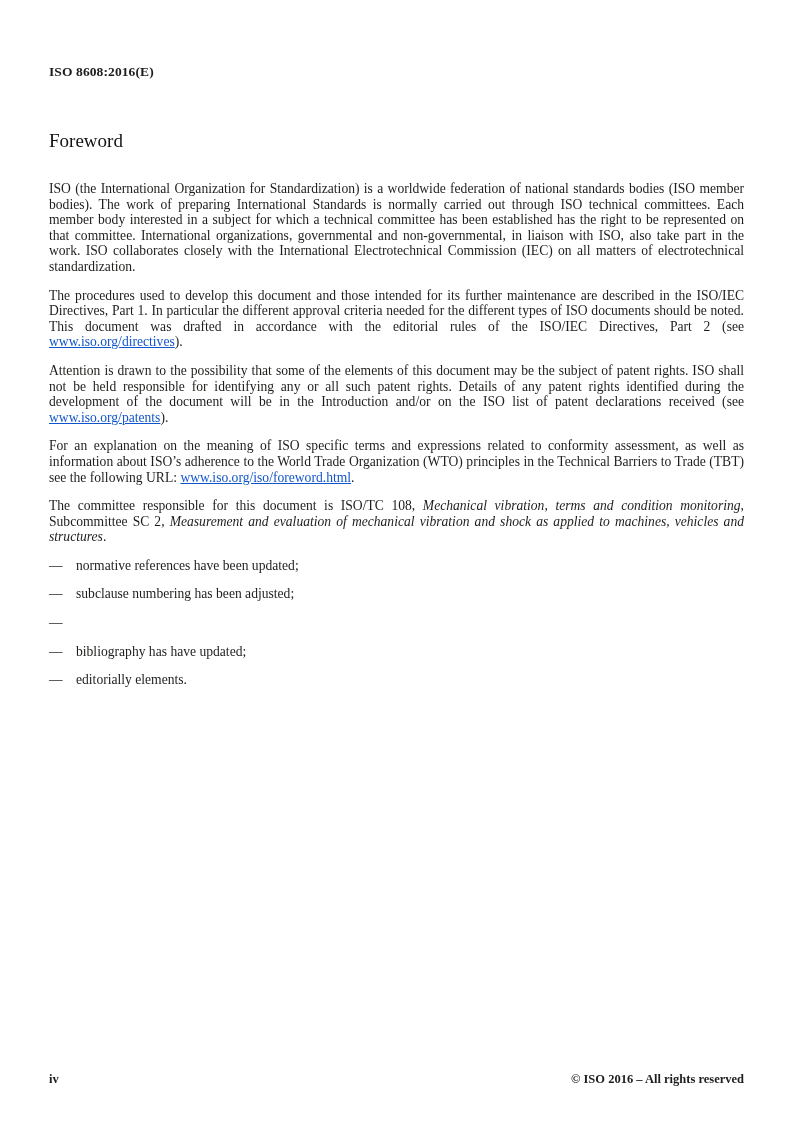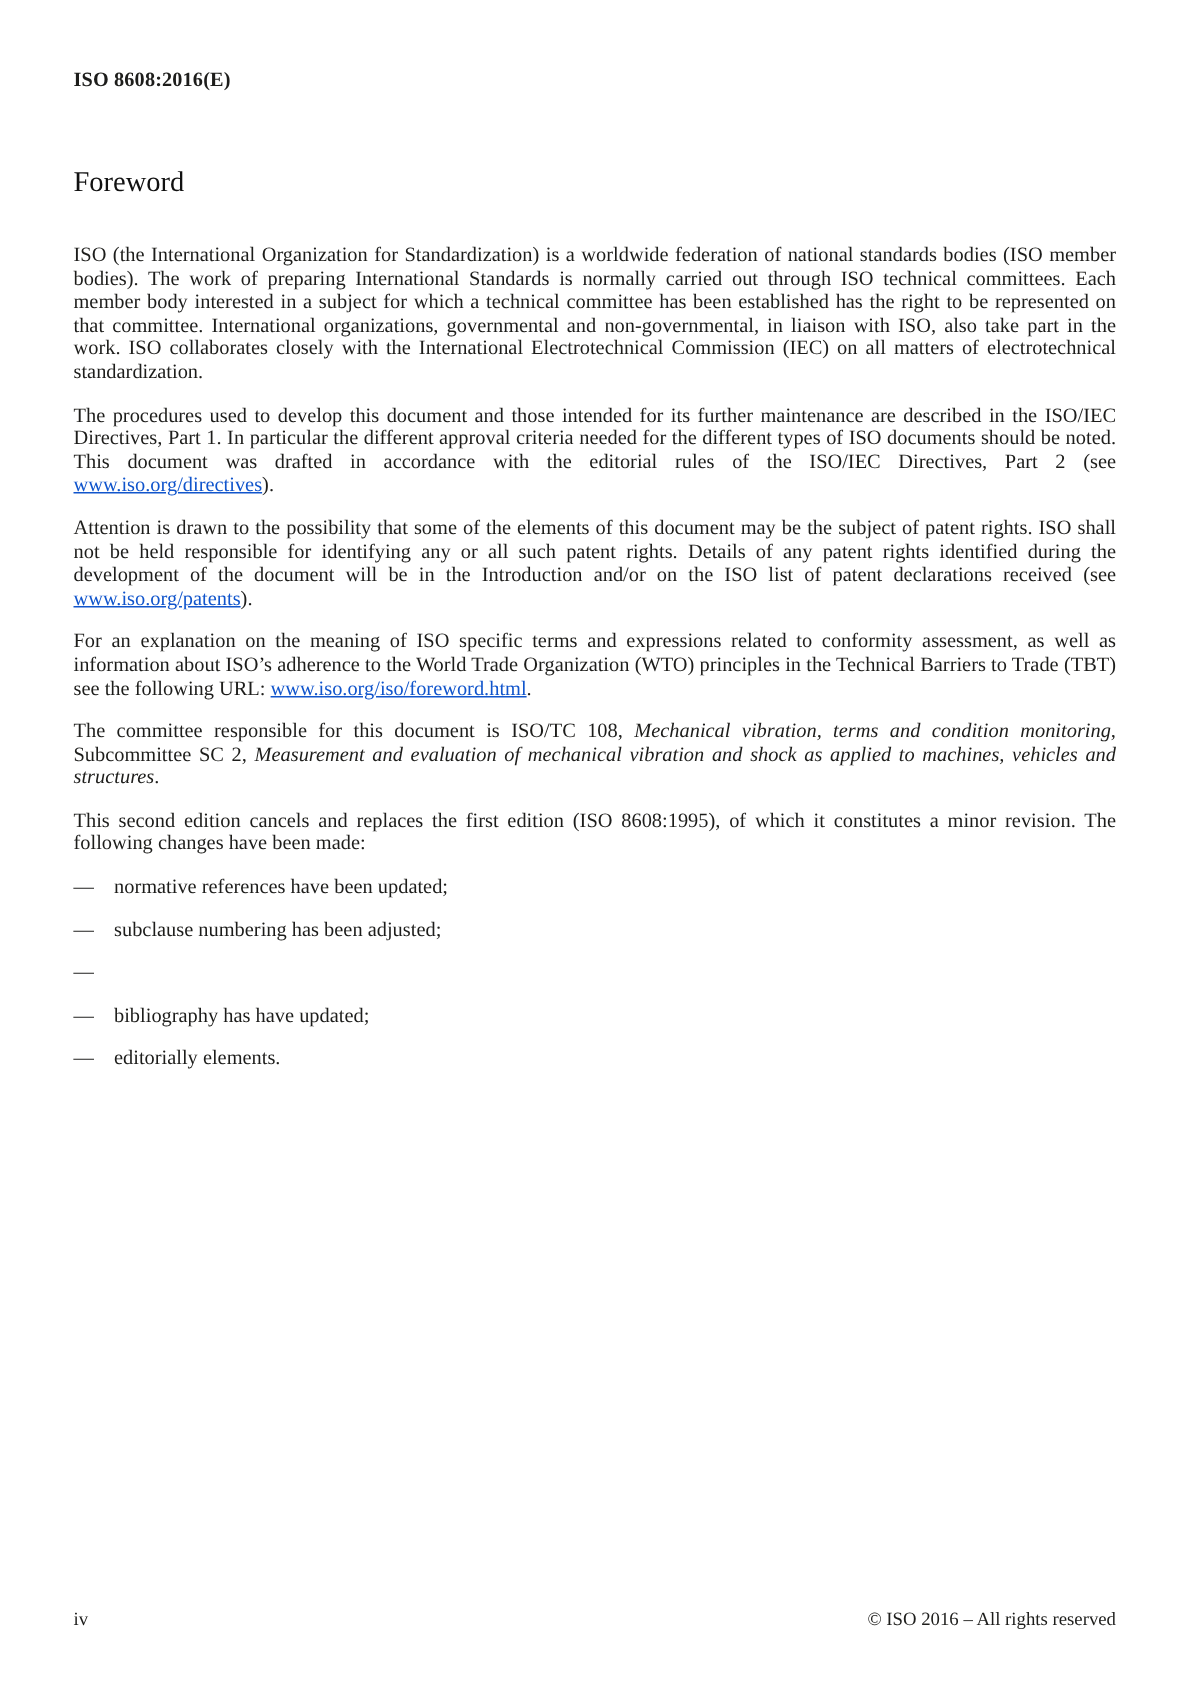--- a/index.html
+++ b/index.html
@@ -8,21 +8,21 @@
     width: 793px;
     height: 1122px;
     position: relative;
     font-family: "Liberation Serif", "DejaVu Serif", serif;
     color: #1d1d1b;
     overflow: hidden;
   }
   .page {
     position: absolute;
     inset: 0;
-    padding: 45px 49px 0 49px;
+    padding: 64px 49px 0 49px;
   }
   .doc-header {
     font-weight: bold;
     font-size: 13.5px;
     letter-spacing: 0.1px;
   }
   .doc-title {
     margin-top: 50px;
     font-size: 19px;
     font-weight: normal;
@@ -56,37 +56,37 @@
   }
   .footer {
     position: absolute;
     left: 49px;
     right: 49px;
     bottom: 35px;
     display: flex;
     justify-content: space-between;
     align-items: baseline;
     font-size: 12.5px;
+    font-weight: bold;
   }
 </style>
 </head>
 <body>
 
 <div class="page">
   <div class="doc-header">ISO 8608:2016(E)</div>
 
   <h1 class="doc-title">Foreword</h1>
 
   <div class="content">
       <p><span>ISO (the International Organization for Standardization) is a worldwide federation of national standards bodies (ISO member bodies). The work of preparing International Standards is normally carried out through ISO technical committees. Each member body interested in a subject for which a technical committee has been established has the right to be represented on that committee. International organizations, governmental and non-governmental, in liaison with ISO, also take part in the work. ISO collaborates closely with the International Electrotechnical Commission (IEC) on all matters of electrotechnical standardization.</span></p>
       <p><span>The procedures used to develop this document and those intended for its further maintenance are described in the ISO/IEC Directives, Part 1. In particular the different approval criteria needed for the different types of ISO documents should be noted. This document was drafted in accordance with the editorial rules of the ISO/IEC Directives, Part 2 (see </span><a class="link" href="#">www.iso.org/directives</a><span>).</span></p>
       <p><span>Attention is drawn to the possibility that some of the elements of this document may be the subject of patent rights. ISO shall not be held responsible for identifying any or all such patent rights. Details of any patent rights identified during the development of the document will be in the Introduction and/or on the ISO list of patent declarations received (see </span><a class="link" href="#">www.iso.org/patents</a><span>).</span></p>
       <p><span>For an explanation on the meaning of ISO specific terms and expressions related to conformity assessment, as well as information about ISO’s adherence to the World Trade Organization (WTO) principles in the Technical Barriers to Trade (TBT) see the following URL: </span><a class="link" href="#">www.iso.org/iso/foreword.html</a><span>.</span></p>
       <p><span>The committee responsible for this document is ISO/TC 108, </span><span class="italic">Mechanical vibration, terms and condition monitoring</span><span>, Subcommittee SC 2, </span><span class="italic">Measurement and evaluation of mechanical vibration and shock as applied to machines, vehicles and structures</span><span>.</span></p>
-      <p><span>This second edition cancels and replaces the first edition (ISO 8608:1995), of which it constitutes a minor revision. The following changes have been made:</span></p>
     </div>
 
   <div class="change-list">
       <div class="bullet">
         <span class="dash">—</span>
         <span>normative references have been updated;</span>
       </div>
       <div class="bullet">
         <span class="dash">—</span>
         <span>subclause numbering has been adjusted;</span>

